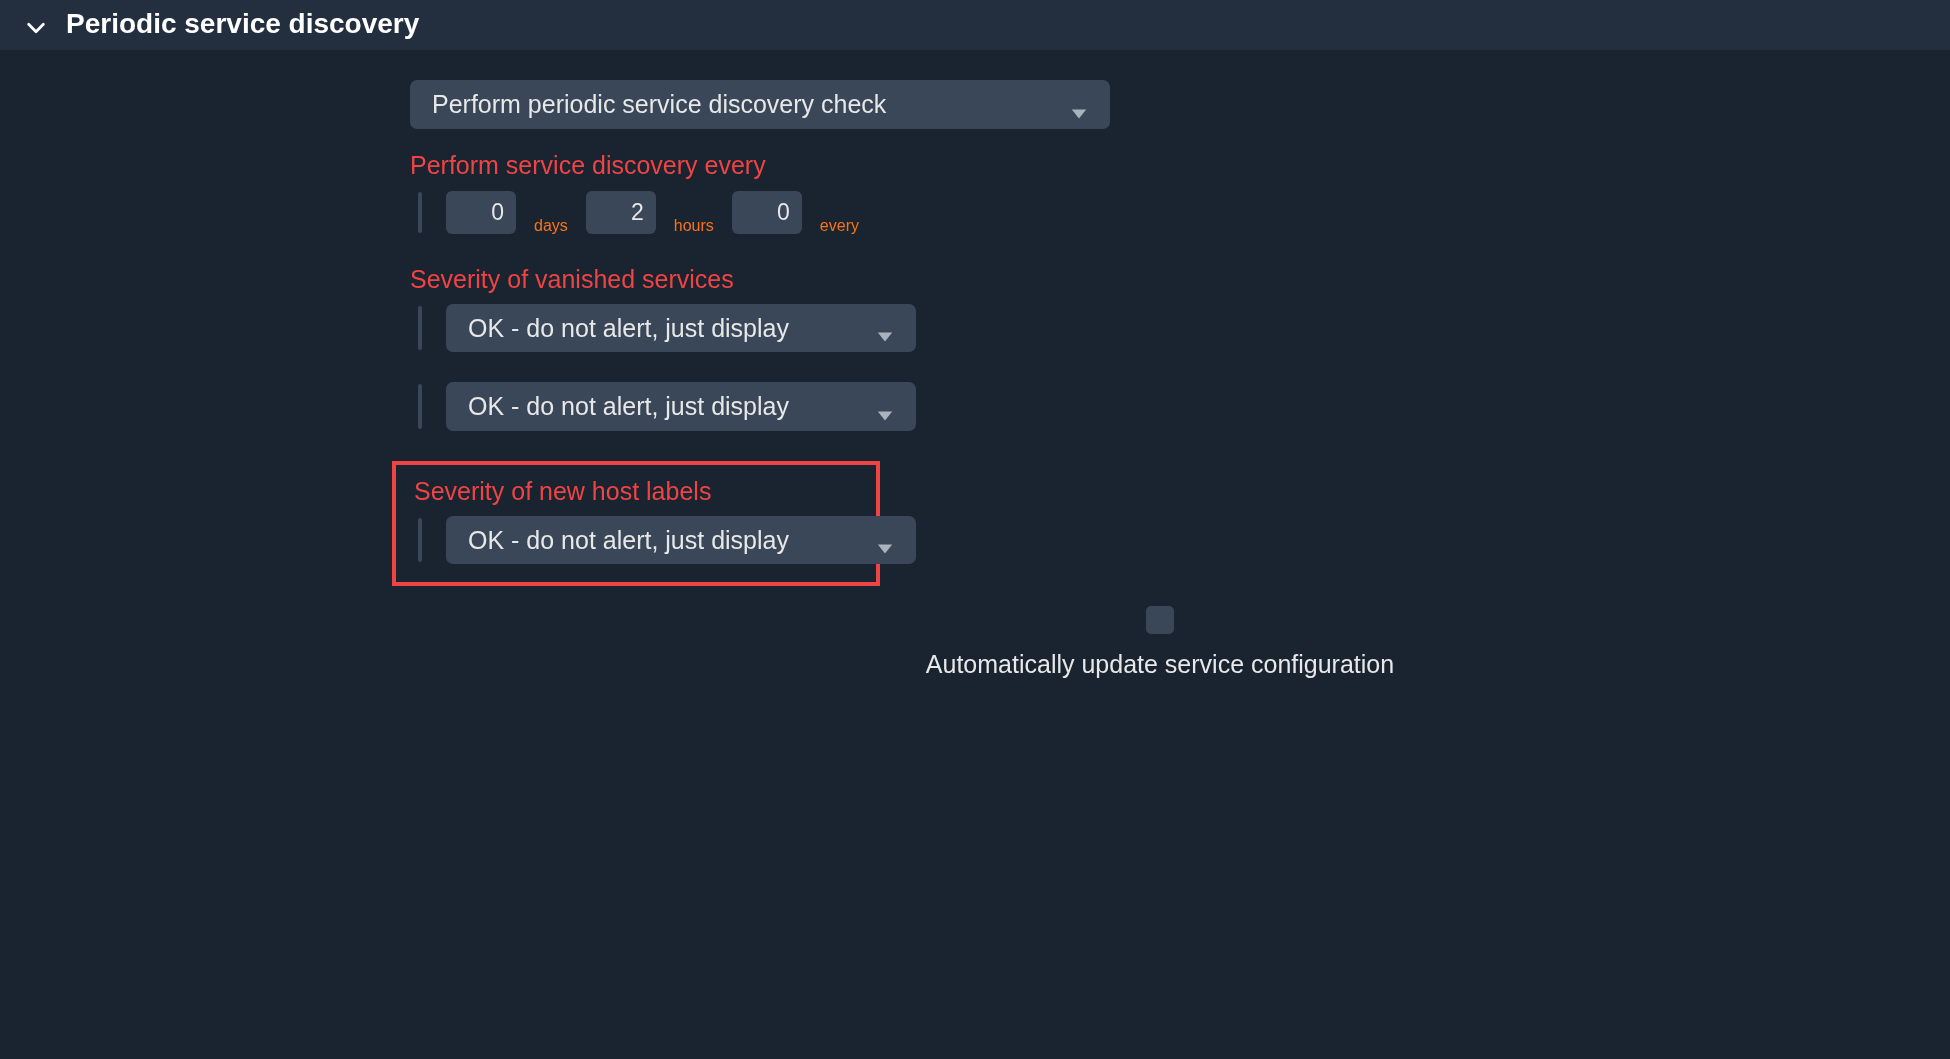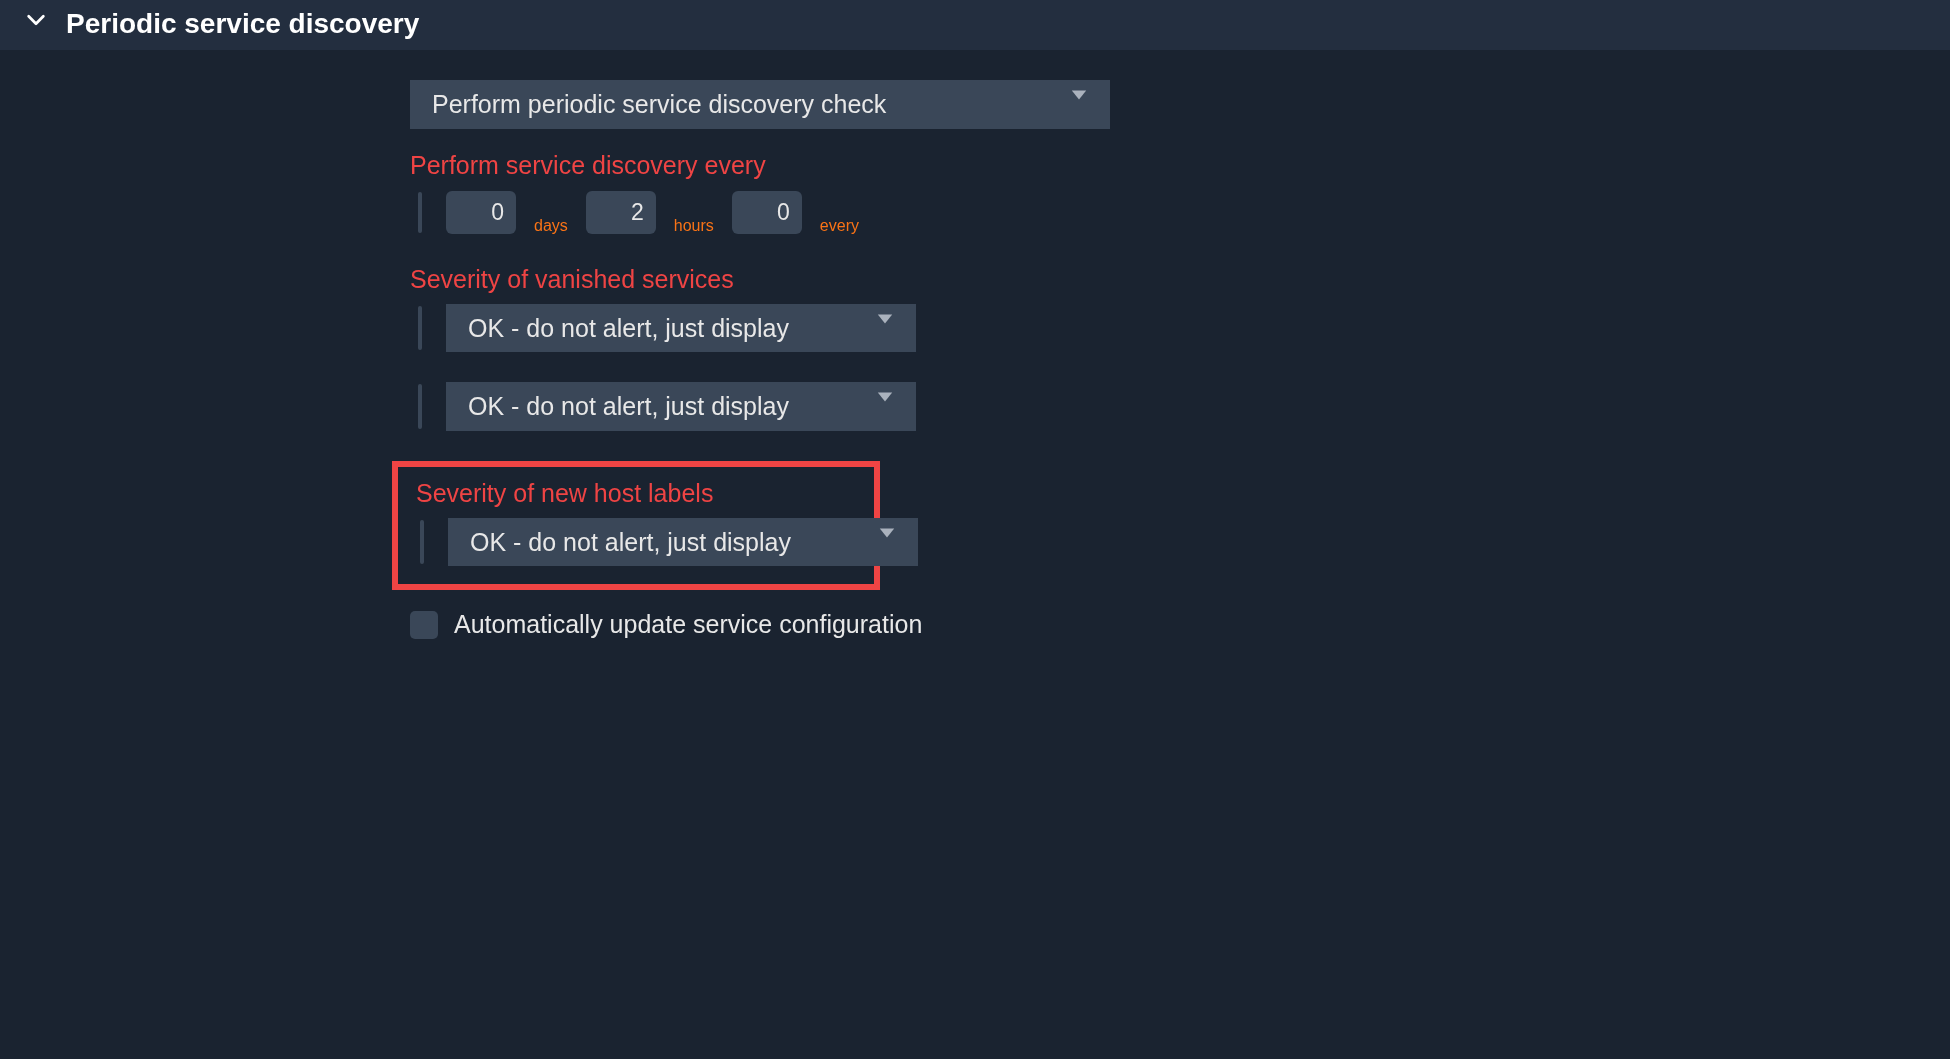--- a/index.html
+++ b/index.html
@@ -10,21 +10,21 @@
     color: #e8e8e8;
     font-family: "Segoe UI", "Helvetica Neue", Arial, sans-serif;
     font-size: 25px;
     overflow: hidden;
   }
   .page { width: 1950px; height: 1059px; position: relative; }
 
   
   .section-header {
     display: flex;
-    align-items: flex-start;
+    align-items: flex-end;
     gap: 18px;
     padding: 8px 24px 10px 24px;
     background: #232e3f;
     font-weight: 700;
     font-size: 28px;
     color: #ffffff;
   }
   .section-header .chev {
     display: inline-flex;
     align-items: center;
@@ -36,25 +36,25 @@
   
   .form-body {
     padding-top: 30px;
     padding-left: 410px;
     padding-right: 40px;
   }
 
   
   .dropdown {
     display: inline-flex;
-    align-items: flex-start;
+    align-items: flex-end;
     justify-content: space-between;
     background: #3a4758;
     color: #e8e8e8;
-    border-radius: 0;
+    border-radius: 7px;
     padding: 8px 22px 8px 22px;
     font-size: 25px;
     line-height: 1.3;
     cursor: pointer;
   }
   .dropdown .dd-arrow {
     margin-left: 50px;
     display: inline-flex;
   }
   .dd-arrow svg, .tri svg { width: 18px; height: 14px; }
@@ -100,35 +100,36 @@
     text-align: right;
     padding: 8px 12px;
     font-size: 23px;
     font-family: inherit;
   }
   .unit { font-size: 16px; color: #f97316; margin-top: 27px; }
 
   .sev-dd { width: 470px; }
 
   .highlight-box {
-    border: 6px solid #ef4444;
+    border: 4px solid #ef4444;
     padding: 12px 18px 14px 14px;
     margin-left: -18px;
     margin-right: 380px;
     margin-bottom: 20px;
     width: 488px;
   }
   .highlight-box .field-label { margin-left: 4px; }
   .highlight-box .subblock { margin-bottom: 4px; }
 
   .check-row {
     display: flex;
     align-items: center;
     gap: 16px;
     margin-left: 0px;
+    flex-direction: column;
   }
   .checkbox {
     width: 28px; height: 28px;
     border-radius: 5px;
     background: #3a4758;
     display: inline-block;
   }
 </style>
 </head>
 <body>

